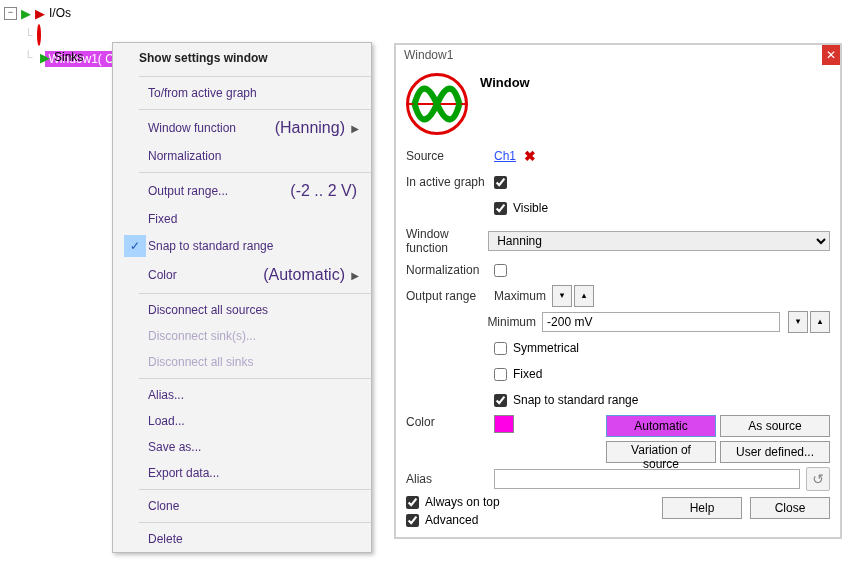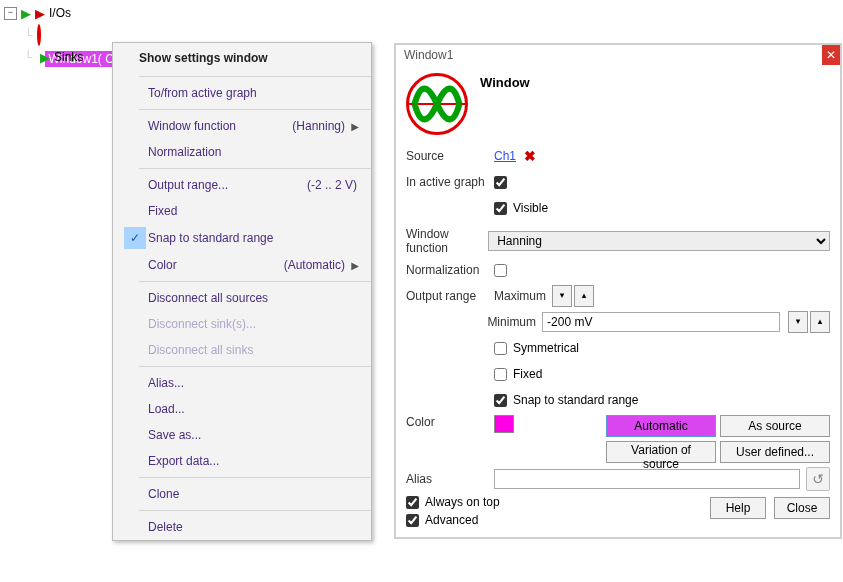--- a/index.html
+++ b/index.html
@@ -76,21 +76,21 @@
   .ctx-check-slot {
     width: 26px;
     display: flex;
     align-items: center;
     justify-content: center;
   }
   .ctx-header { font-weight: 700; color: #222; padding-top:8px; padding-bottom:8px;}
   .ctx-item { color: #4b2d7e; cursor: default; margin-left: 9px; }
   .ctx-item.disabled { color: #b1a6c7; }
   .ctx-item-label { flex: 1; }
-  .ctx-item-note { color: #4b2d7e; margin-right: 4px; font-size:12px;}
+  .ctx-item-note { color: #4b2d7e; margin-right: 4px; font-size:16px;}
   .ctx-chevron {
     width: 12px; text-align:center; color:#555; font-size:10px;
   }
   .ctx-sep {
     height: 1px;
     background: #d4d4d4;
     margin: 3px 0 3px 26px;
   }
   .ctx-check {
     width: 22px; height: 22px;
@@ -205,21 +205,21 @@
     border-radius:2px;
     color:#888;
     cursor:pointer;
     font-size:14px;
     display:flex;align-items:center;justify-content:center;
   }
   .panel-footer {
     display:flex; gap:8px; justify-content:flex-end;
     padding-top:2px;
   }
-  .panel-footer .win-btn { width:56px; }
+  .panel-footer .win-btn { width:80px; }
   .left-checks { display:flex; flex-direction:column; gap:4px; margin-right:auto;}
   .footer-wrap { display:flex; align-items:flex-start; }
 </style>
 </head>
 <body>
 
 <div class="tree">
   <div class="tree-row">
     <span class="tree-toggle">−</span>
     <span class="arrow-green">▶</span>

